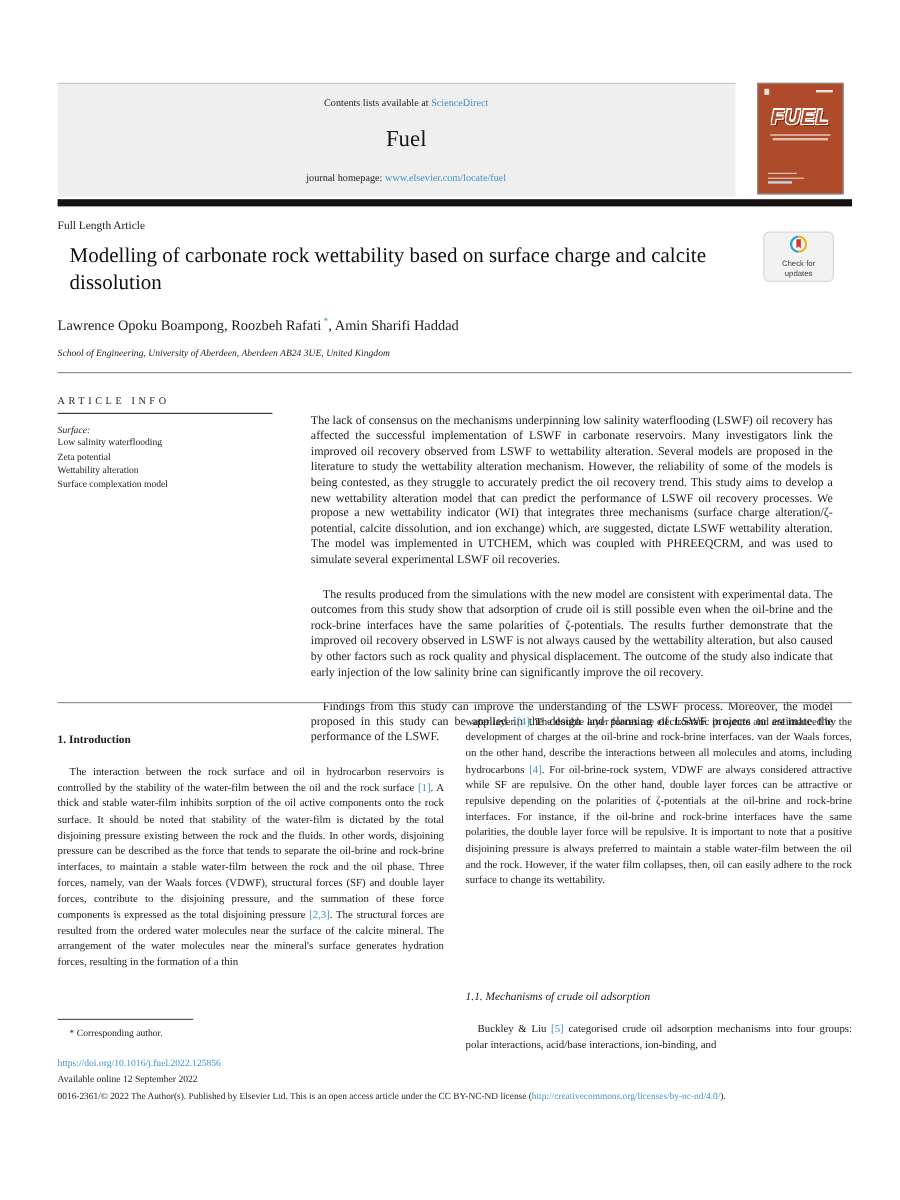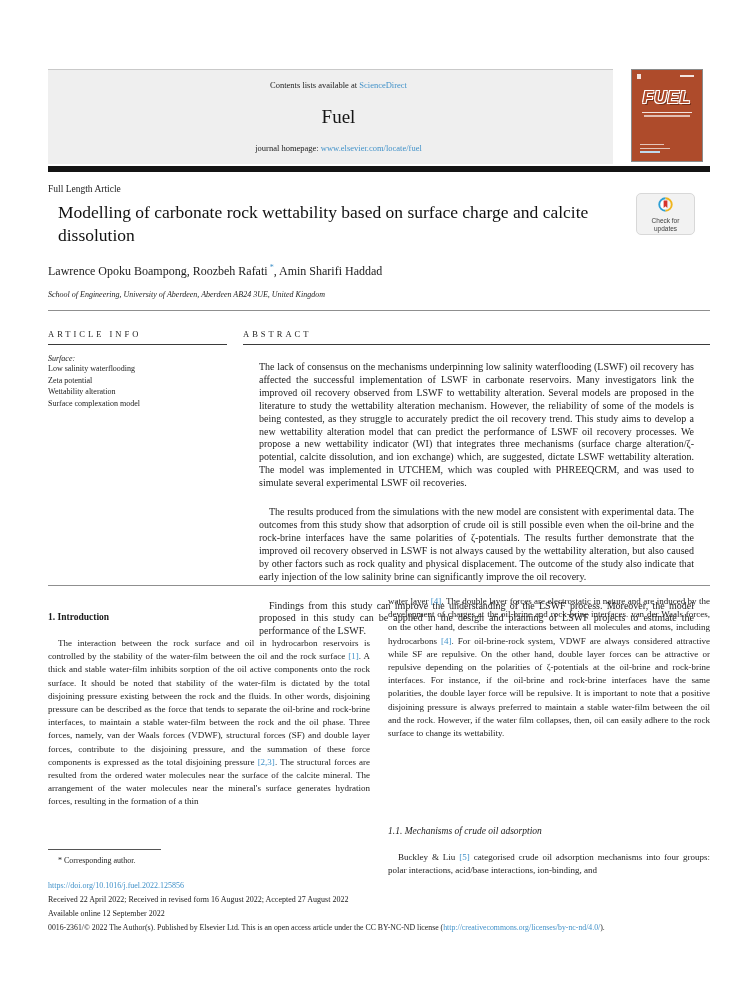--- a/index.html
+++ b/index.html
@@ -112,37 +112,35 @@
   <div id="keywords-label">Surface:</div>
   <div id="keywords-list">
       <div class="kw">Low salinity waterflooding</div>
       <div class="kw">Zeta potential</div>
       <div class="kw">Wettability alteration</div>
       <div class="kw">Surface complexation model</div>
     </div>
 </div>
 
 <div class="abs" id="abstract">
-  <div class="sec-head">ABSTRACT</div>
   <div id="abstract-body">
       <p>The lack of consensus on the mechanisms underpinning low salinity waterflooding (LSWF) oil recovery has affected the successful implementation of LSWF in carbonate reservoirs. Many investigators link the improved oil recovery observed from LSWF to wettability alteration. Several models are proposed in the literature to study the wettability alteration mechanism. However, the reliability of some of the models is being contested, as they struggle to accurately predict the oil recovery trend. This study aims to develop a new wettability alteration model that can predict the performance of LSWF oil recovery processes. We propose a new wettability indicator (WI) that integrates three mechanisms (surface charge alteration/ζ-potential, calcite dissolution, and ion exchange) which, are suggested, dictate LSWF wettability alteration. The model was implemented in UTCHEM, which was coupled with PHREEQCRM, and was used to simulate several experimental LSWF oil recoveries.</p>
       <p>The results produced from the simulations with the new model are consistent with experimental data. The outcomes from this study show that adsorption of crude oil is still possible even when the oil-brine and the rock-brine interfaces have the same polarities of ζ-potentials. The results further demonstrate that the improved oil recovery observed in LSWF is not always caused by the wettability alteration, but also caused by other factors such as rock quality and physical displacement. The outcome of the study also indicate that early injection of the low salinity brine can significantly improve the oil recovery.</p>
       <p>Findings from this study can improve the understanding of the LSWF process. Moreover, the model proposed in this study can be applied in the design and planning of LSWF projects to estimate the performance of the LSWF.</p>
     </div>
 </div>
 
 <div class="abs rule" id="rule2"></div>
 
 <div class="abs" id="intro-heading">1. Introduction</div>
 <div class="abs body-par" id="left-par"><span>The interaction between the rock surface and oil in hydrocarbon reservoirs is controlled by the stability of the water-film between the oil and the rock surface </span><span class="link">[1]</span><span>. A thick and stable water-film inhibits sorption of the oil active components onto the rock surface. It should be noted that stability of the water-film is dictated by the total disjoining pressure existing between the rock and the fluids. In other words, disjoining pressure can be described as the force that tends to separate the oil-brine and rock-brine interfaces, to maintain a stable water-film between the rock and the oil phase. Three forces, namely, van der Waals forces (VDWF), structural forces (SF) and double layer forces, contribute to the disjoining pressure, and the summation of these force components is expressed as the total disjoining pressure </span><span class="link">[2,3]</span><span>. The structural forces are resulted from the ordered water molecules near the surface of the calcite mineral. The arrangement of the water molecules near the mineral's surface generates hydration forces, resulting in the formation of a thin</span></div>
 <div class="abs body-par" id="right-par"><span>water layer </span><span class="link">[4]</span><span>. The double layer forces are electrostatic in nature and are induced by the development of charges at the oil-brine and rock-brine interfaces. van der Waals forces, on the other hand, describe the interactions between all molecules and atoms, including hydrocarbons </span><span class="link">[4]</span><span>. For oil-brine-rock system, VDWF are always considered attractive while SF are repulsive. On the other hand, double layer forces can be attractive or repulsive depending on the polarities of ζ-potentials at the oil-brine and rock-brine interfaces. For instance, if the oil-brine and rock-brine interfaces have the same polarities, the double layer force will be repulsive. It is important to note that a positive disjoining pressure is always preferred to maintain a stable water-film between the oil and the rock. However, if the water film collapses, then, oil can easily adhere to the rock surface to change its wettability.</span></div>
 <div class="abs" id="subsec-heading">1.1. Mechanisms of crude oil adsorption</div>
 <div class="abs body-par" id="subsec-par"><span>Buckley &amp; Liu </span><span class="link">[5]</span><span> categorised crude oil adsorption mechanisms into four groups: polar interactions, acid/base interactions, ion-binding, and</span></div>
 
 <div class="abs" id="footnote-rule"></div>
 <div class="abs" id="footnote">* Corresponding author.</div>
 
 <div class="abs" id="footer">
   <div><span class="link">https://doi.org/10.1016/j.fuel.2022.125856</span></div>
-  <div>Received 22 April 2022; Received in revised form 16 August 2022; Accepted 27 August 2022</div>
   <div>Available online 12 September 2022</div>
   <div class="copy"><span>0016-2361/© 2022 The Author(s).  Published by Elsevier Ltd.  This is an open access article under the CC BY-NC-ND license (</span><span class="link">http://creativecommons.org/licenses/by-nc-nd/4.0/</span><span>).</span></div>
 </div>
 
 </body></html>

